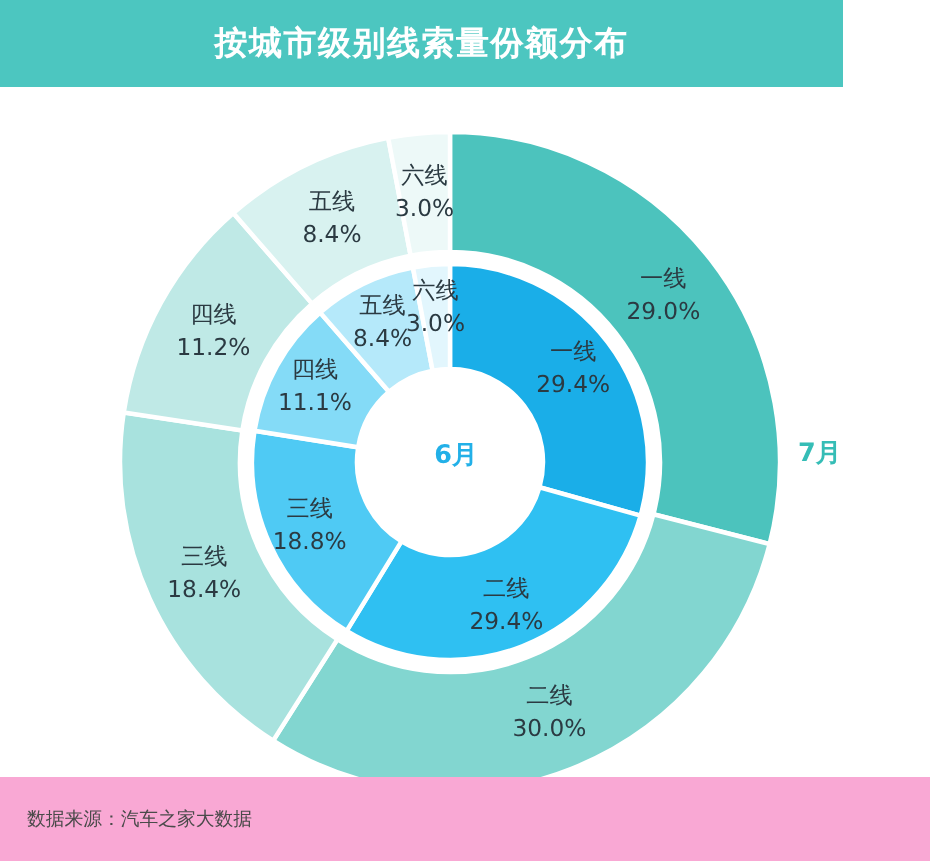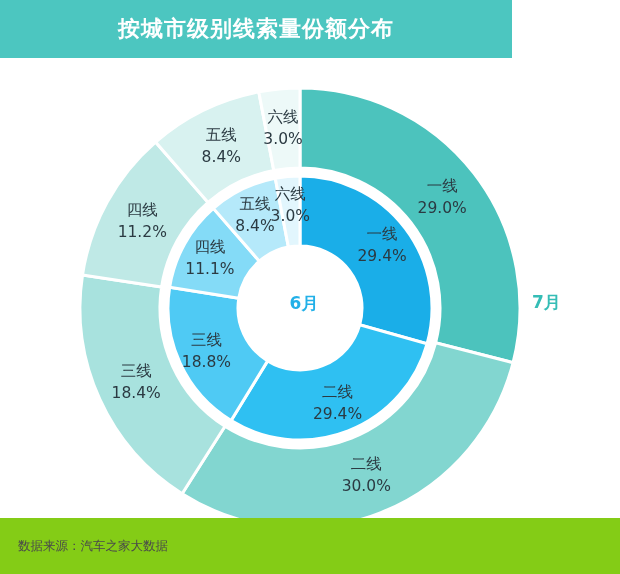--- a/index.html
+++ b/index.html
@@ -12,21 +12,21 @@
   }
   #page {
     position: relative;
     width: 620px; height: 574px;
     background: #ffffff;
   }
   
   #title-bar {
     position: absolute;
     left: 0; top: 0;
-    width: 512px; height: 58px;
+    width: 562px; height: 58px;
     background: #4cc6c0;
     display: flex;
     align-items: center;
     justify-content: center;
   }
   #title-text {
     color: #ffffff;
     font-size: 22px;
     font-weight: bold;
     letter-spacing: 1px;
@@ -79,21 +79,21 @@
     font-weight: bold;
     fill: #22b0e8;
     text-anchor: middle;
     dominant-baseline: middle;
   }
   
   #footer {
     position: absolute;
     left: 0; top: 518px;
     width: 620px; height: 56px;
-    background: #84cc16;
+    background: #f9a8d4;
   }
   #source-text {
     position: absolute;
     left: 18px; top: 20px;
     font-size: 12.5px;
     color: #4a4a4a;
     white-space: nowrap;
   }
 </style>
 </head>

